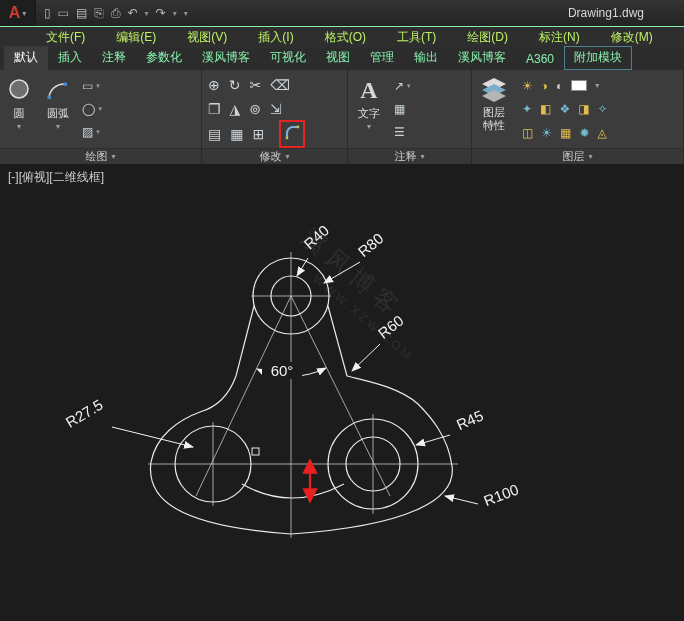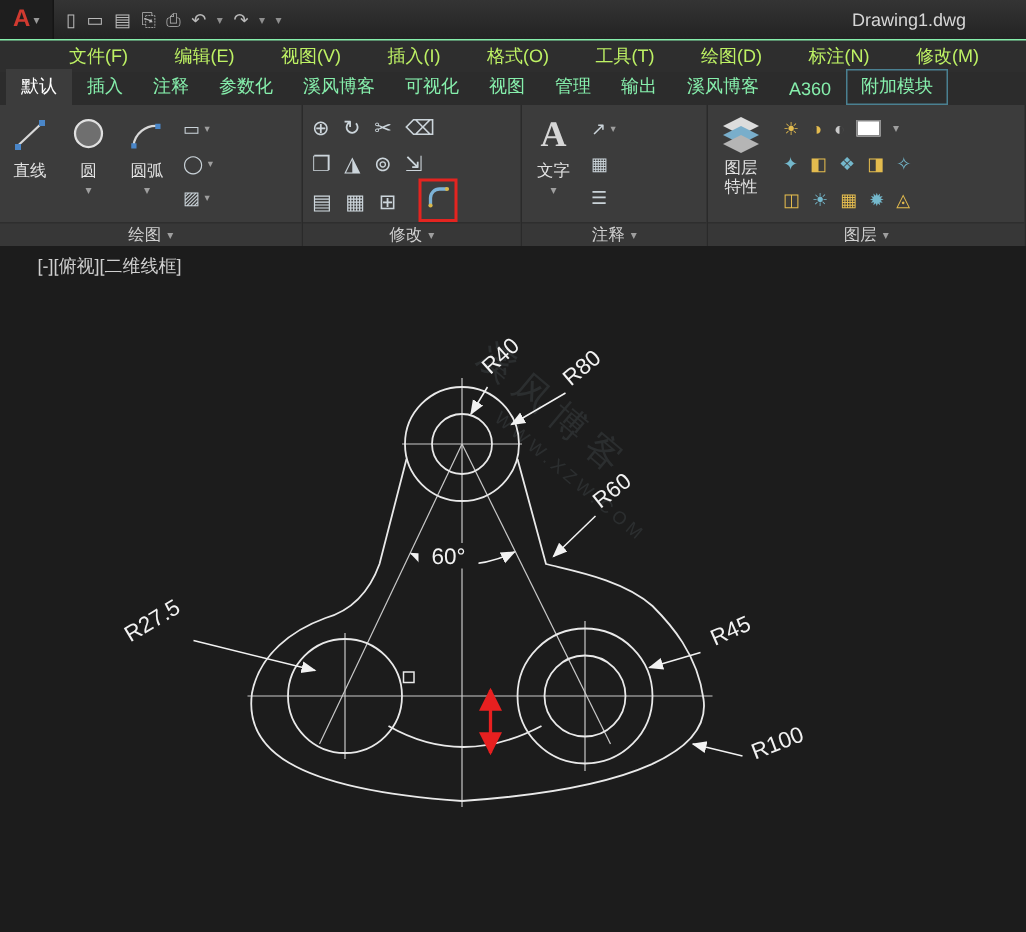--- a/index.html
+++ b/index.html
@@ -59,21 +59,21 @@
 
   .laygrid { display:flex; flex-direction:column; justify-content:space-evenly; padding:2px 6px; flex:1; }
   .lrow { display:flex; align-items:center; gap:8px; height:20px; }
   .lrow .g { font-size:12px; cursor:pointer; }
   .c-y { color:#e3bb4e; } .c-t { color:#74b8cc; } .c-g { color:#c9c9c9; }
   .swatch { width:16px; height:11px; background:#fff; border:1px solid #888; cursor:pointer; }
   .lrow .car { font-size:8px; color:#9f9f9f; }
   .twoline { font-size:11px; color:#e2e2e2; text-align:center; line-height:1.15; }
 
   
-  .canvas { position:relative; flex:1 1 auto; background:#1c1c1c; overflow:hidden;margin-left:17px; }
+  .canvas { position:relative; flex:1 1 auto; background:#1c1c1c; overflow:hidden; }
   .vplabel { position:absolute; top:5px; left:8px; font-size:12px; color:#cfcfcf; z-index:2; cursor:pointer; white-space:nowrap; }
   .canvas svg { position:absolute; inset:0; }
   svg text.dim { fill:#f2f2f2; font-size:15px; font-family:"Liberation Sans", sans-serif; }
 </style>
 </head>
 <body>
 
 <div class="app">
 
   <div class="titlebar">
@@ -123,30 +123,20 @@
     <span class="rtab">输出</span>
     <span class="rtab">溪风博客</span>
     <span class="rtab">A360</span>
     <span class="rtab featured">附加模块</span>
   </div>
 
   <div class="panels">
 
     <div class="panel" style="width:202px">
       <div class="tools">
-        <div class="bigbtn" style="width:40px">
-          <span class="ic">
-            <svg width="26" height="26">
-                <line x1="4" y1="21" x2="21" y2="5" stroke="#d8d8d8" stroke-width="1.5"></line>
-                <rect x="3" y="19" width="4" height="4" fill="#4a86c8"></rect>
-                <rect x="19" y="3" width="4" height="4" fill="#4a86c8"></rect>
-              </svg>
-          </span>
-          <span class="lb">直线</span>
-        </div>
         <div class="bigbtn" style="width:38px">
           <span class="ic">
             <svg width="26" height="26">
                 <circle cx="13" cy="12" r="9" stroke="#e0e0e0" stroke-width="1.5" fill="#6f6f6f"></circle>
               </svg>
           </span>
           <span class="lb">圆</span>
           <span class="car">▾</span>
         </div>
         <div class="bigbtn" style="width:40px">

